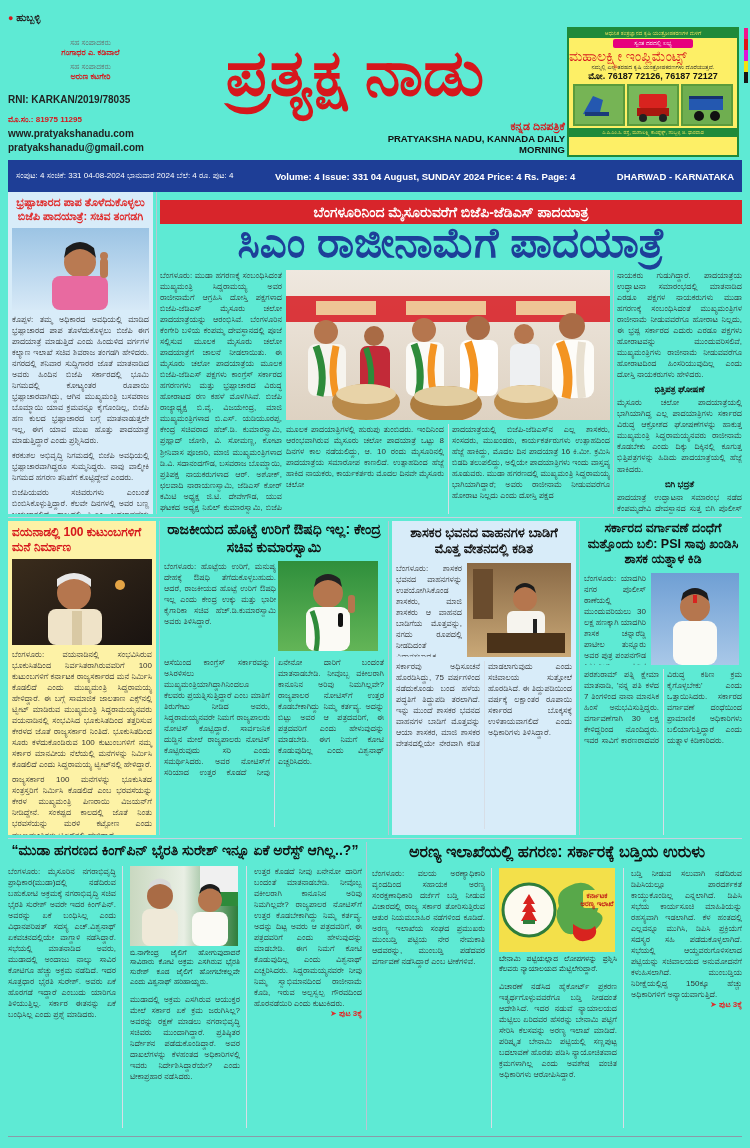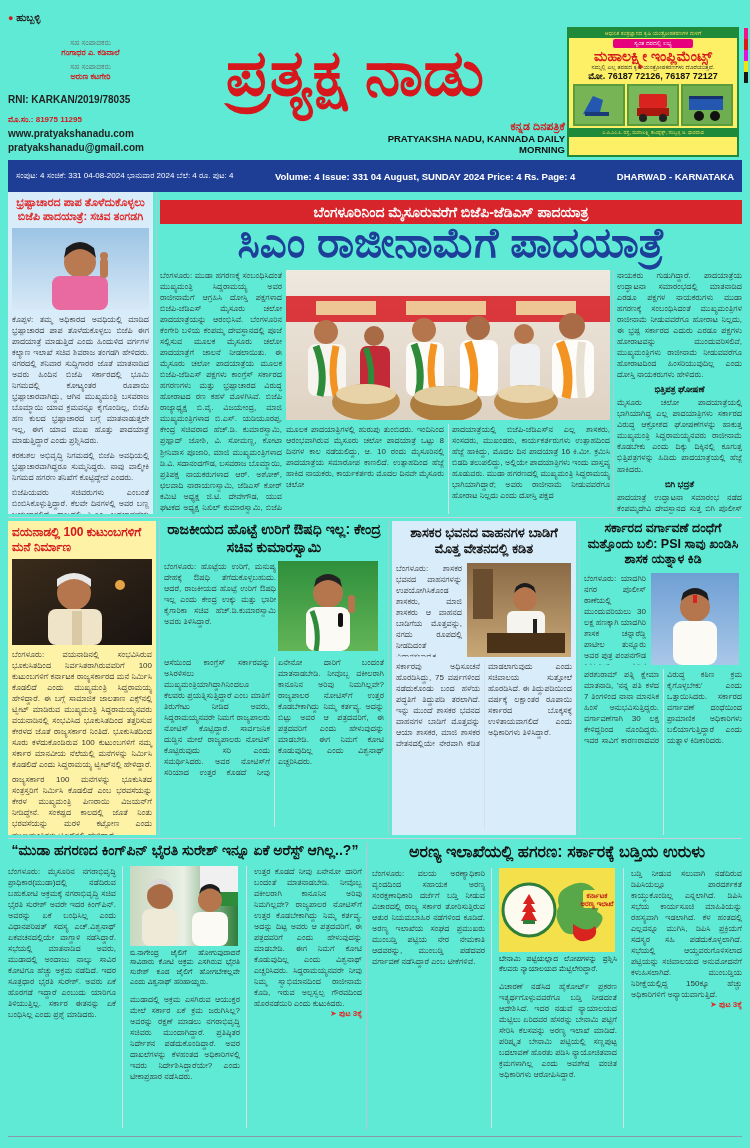--- a/index.html
+++ b/index.html
@@ -44,21 +44,21 @@
     <div style="font-size:64px;font-weight:bold;color:#d6171c;white-space:nowrap;">ಪ್ರತ್ಯಕ್ಷ ನಾಡು</div>
   </div>
   <div class="abs" style="left:350px;top:120px;width:215px;text-align:right;">
     <div style="font-size:11px;color:#d6171c;font-weight:bold;">ಕನ್ನಡ ದಿನಪತ್ರಿಕೆ</div>
     <div style="font-size:9.5px;color:#111;font-weight:bold;">PRATYAKSHA NADU, KANNADA DAILY MORNING</div>
   </div>
 
   <div class="abs colbox" style="left:567px;top:27px;width:172px;height:130px;background:#fdef66;border:2px solid #1f8a3a;">
     <div style="background:#1f8a3a;color:#ffe95e;font-size:5.5px;text-align:center;padding:1px 0;">ಆಧುನಿಕ ತಂತ್ರಜ್ಞಾನದ ಕೃಷಿ ಯಂತ್ರೋಪಕರಣಗಳ ಮಳಿಗೆ</div>
     <div style="width:80px;margin:1px auto;background:#e6007e;color:#fff;font-size:6px;text-align:center;border-radius:2px;padding:1px 0;">ಸ್ವಂತ ದರದಲ್ಲಿ ಲಭ್ಯ</div>
-    <div style="color:#d6171c;font-size:14px;font-weight:bold;text-align:center;line-height:1.1;">ಮಹಾಲಕ್ಷ್ಮೀ ಇಂಪ್ಲಿಮೆಂಟ್ಸ್</div>
+    <div style="color:#d6171c;font-size:14px;font-weight:normal;line-height:1.1;">ಮಹಾಲಕ್ಷ್ಮೀ ಇಂಪ್ಲಿಮೆಂಟ್ಸ್</div>
     <div style="font-size:6px;text-align:center;color:#222;">ನಮ್ಮಲ್ಲಿ ಎಲ್ಲ ತರಹದ ಕೃಷಿ ಯಂತ್ರೋಪಕರಣಗಳು ದೊರೆಯುತ್ತವೆ.</div>
     <div style="font-size:9px;font-weight:bold;text-align:center;color:#111;">ಮೋ. 76187 72126, 76187 72127</div>
     <div style="display:flex;gap:2px;justify-content:center;margin-top:2px;">
       <svg width="52" height="42">
           <rect width="52" height="42" fill="#5a9b3c"></rect>
           <rect x="2" y="2" width="48" height="38" fill="#76b455"></rect>
           <path d="M10 30 L20 12 L30 16 L26 32 Z" fill="#2458b0"></path>
           <rect x="12" y="28" width="24" height="4" fill="#1a3a7a"></rect>
         </svg>
       <svg width="52" height="42">

